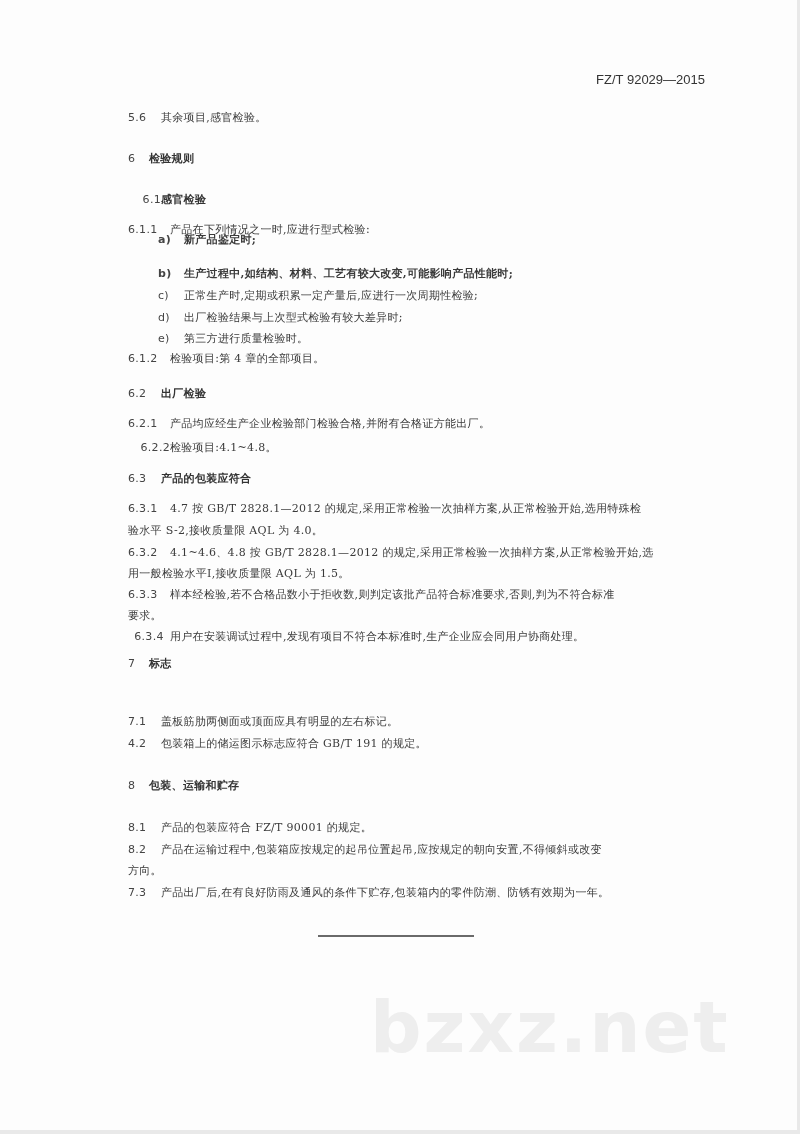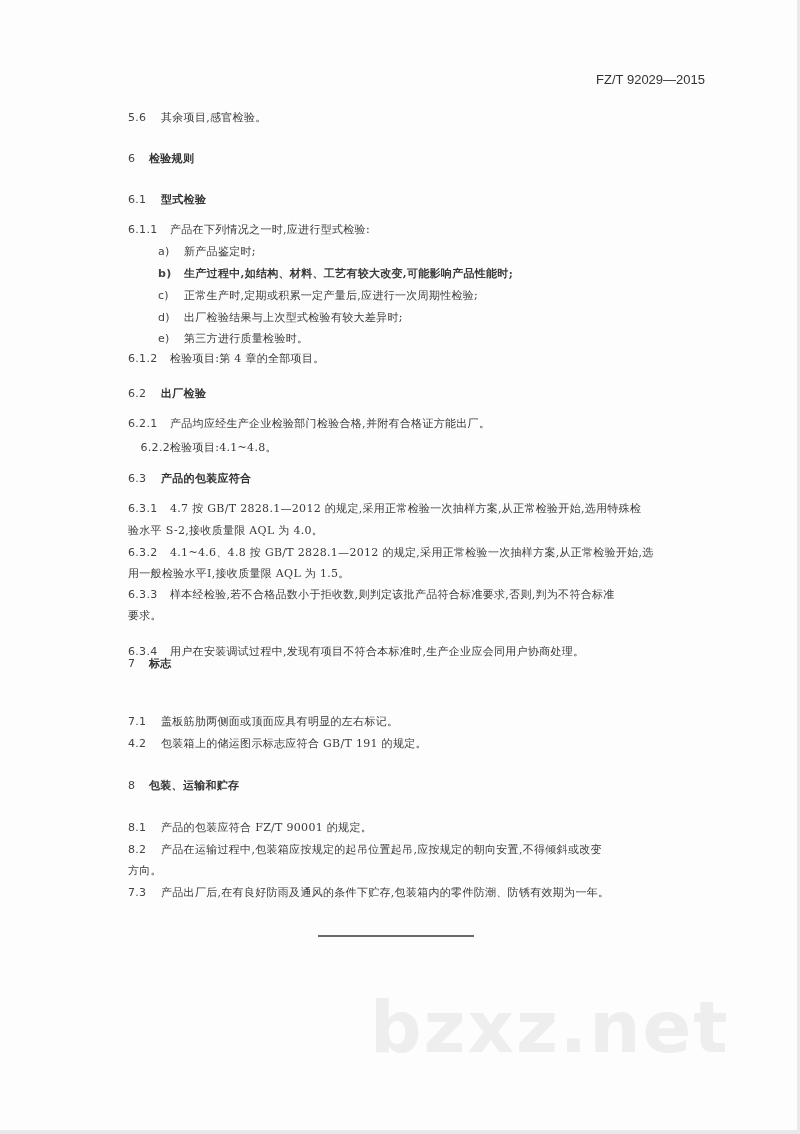--- a/index.html
+++ b/index.html
@@ -33,39 +33,39 @@
   }
 </style>
 </head>
 <body>
 
 <div class="page">
   <div class="header">FZ/T 92029—2015</div>
   <div id="body-lines">
       <div class="line" style="top: 110px;"><span class="num" style="width: 33px;">5.6</span><span class="txt">其余项目,感官检验。</span></div>
       <div class="line h" style="top: 151px;"><span class="num" style="width: 21px;">6</span><span class="txt">检验规则</span></div>
-      <div class="line h" style="top: 192px;"><span class="num" style="width: 33px;">6.1</span><span class="txt">型式检验</span></div>
+      <div class="line h" style="top: 192px;"><span class="num" style="width: 33px; text-align: right;">6.1</span><span class="txt">感官检验</span></div>
       <div class="line" style="top: 222px;"><span class="num" style="width: 42px;">6.1.1</span><span class="txt">产品在下列情况之一时,应进行型式检验:</span></div>
-      <div class="line sub" style="top: 244px;"><span class="num" style="width: 26px;">a)</span><span class="txt">新产品鉴定时;</span></div>
+      <div class="line sub" style="top: 232px; font-weight: bold;"><span class="num" style="width: 26px;">a)</span><span class="txt">新产品鉴定时;</span></div>
       <div class="line sub" style="top: 266px; font-weight: bold;"><span class="num" style="width: 26px;">b)</span><span class="txt">生产过程中,如结构、材料、工艺有较大改变,可能影响产品性能时;</span></div>
       <div class="line sub" style="top: 288px;"><span class="num" style="width: 26px;">c)</span><span class="txt">正常生产时,定期或积累一定产量后,应进行一次周期性检验;</span></div>
       <div class="line sub" style="top: 310px;"><span class="num" style="width: 26px;">d)</span><span class="txt">出厂检验结果与上次型式检验有较大差异时;</span></div>
       <div class="line sub" style="top: 331px;"><span class="num" style="width: 26px;">e)</span><span class="txt">第三方进行质量检验时。</span></div>
       <div class="line" style="top: 351px;"><span class="num" style="width: 42px;">6.1.2</span><span class="txt">检验项目:第 4 章的全部项目。</span></div>
       <div class="line h" style="top: 386px;"><span class="num" style="width: 33px;">6.2</span><span class="txt">出厂检验</span></div>
       <div class="line" style="top: 416px;"><span class="num" style="width: 42px;">6.2.1</span><span class="txt">产品均应经生产企业检验部门检验合格,并附有合格证方能出厂。</span></div>
       <div class="line" style="top: 440px; text-align: right;"><span class="num" style="width: 42px;">6.2.2</span><span class="txt">检验项目:4.1~4.8。</span></div>
       <div class="line h" style="top: 471px;"><span class="num" style="width: 33px;">6.3</span><span class="txt">产品的包装应符合</span></div>
       <div class="line" style="top: 501px;"><span class="num" style="width: 42px;">6.3.1</span><span class="txt">4.7 按 GB/T 2828.1—2012 的规定,采用正常检验一次抽样方案,从正常检验开始,选用特殊检</span></div>
       <div class="line" style="top: 523px;"><span class="txt">验水平 S-2,接收质量限 AQL 为 4.0。</span></div>
       <div class="line" style="top: 545px;"><span class="num" style="width: 42px;">6.3.2</span><span class="txt">4.1~4.6、4.8 按 GB/T 2828.1—2012 的规定,采用正常检验一次抽样方案,从正常检验开始,选</span></div>
       <div class="line" style="top: 566px;"><span class="txt">用一般检验水平Ⅰ,接收质量限 AQL 为 1.5。</span></div>
       <div class="line" style="top: 587px;"><span class="num" style="width: 42px;">6.3.3</span><span class="txt">样本经检验,若不合格品数小于拒收数,则判定该批产品符合标准要求,否则,判为不符合标准</span></div>
       <div class="line" style="top: 608px;"><span class="txt">要求。</span></div>
-      <div class="line" style="top: 644px;"><span class="num" style="width: 42px;">6.3.4</span><span class="txt">用户在安装调试过程中,发现有项目不符合本标准时,生产企业应会同用户协商处理。</span></div>
+      <div class="line" style="top: 629px; text-align: center;"><span class="num" style="width: 42px;">6.3.4</span><span class="txt">用户在安装调试过程中,发现有项目不符合本标准时,生产企业应会同用户协商处理。</span></div>
       <div class="line h" style="top: 656px;"><span class="num" style="width: 21px;">7</span><span class="txt">标志</span></div>
       <div class="line" style="top: 714px;"><span class="num" style="width: 33px;">7.1</span><span class="txt">盖板筋肋两侧面或顶面应具有明显的左右标记。</span></div>
       <div class="line" style="top: 736px;"><span class="num" style="width: 33px;">4.2</span><span class="txt">包装箱上的储运图示标志应符合 GB/T 191 的规定。</span></div>
       <div class="line h" style="top: 778px;"><span class="num" style="width: 21px;">8</span><span class="txt">包装、运输和贮存</span></div>
       <div class="line" style="top: 820px;"><span class="num" style="width: 33px;">8.1</span><span class="txt">产品的包装应符合 FZ/T 90001 的规定。</span></div>
       <div class="line" style="top: 842px;"><span class="num" style="width: 33px;">8.2</span><span class="txt">产品在运输过程中,包装箱应按规定的起吊位置起吊,应按规定的朝向安置,不得倾斜或改变</span></div>
       <div class="line" style="top: 863px;"><span class="txt">方向。</span></div>
       <div class="line" style="top: 885px;"><span class="num" style="width: 33px;">7.3</span><span class="txt">产品出厂后,在有良好防雨及通风的条件下贮存,包装箱内的零件防潮、防锈有效期为一年。</span></div>
     </div>
   <div class="rule"></div>

